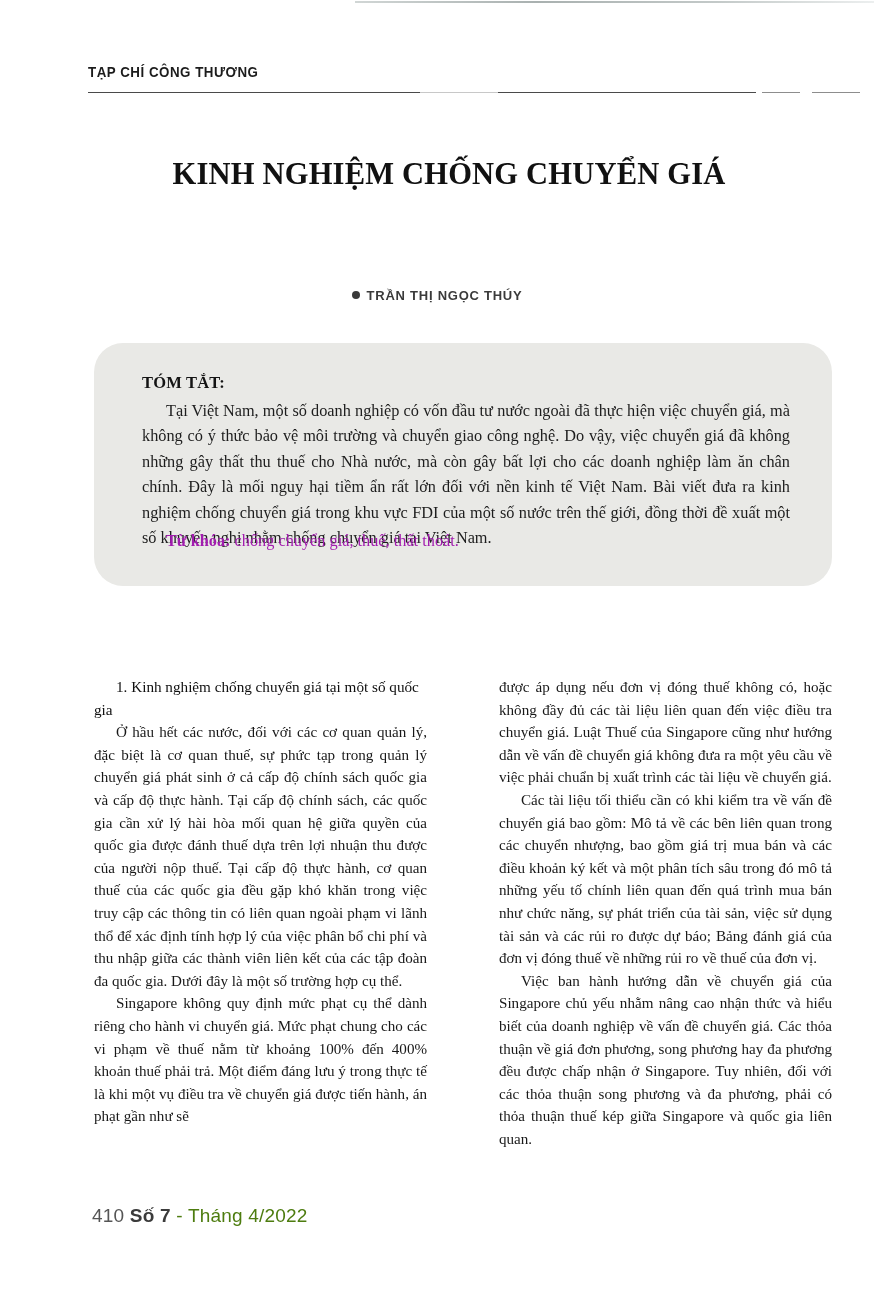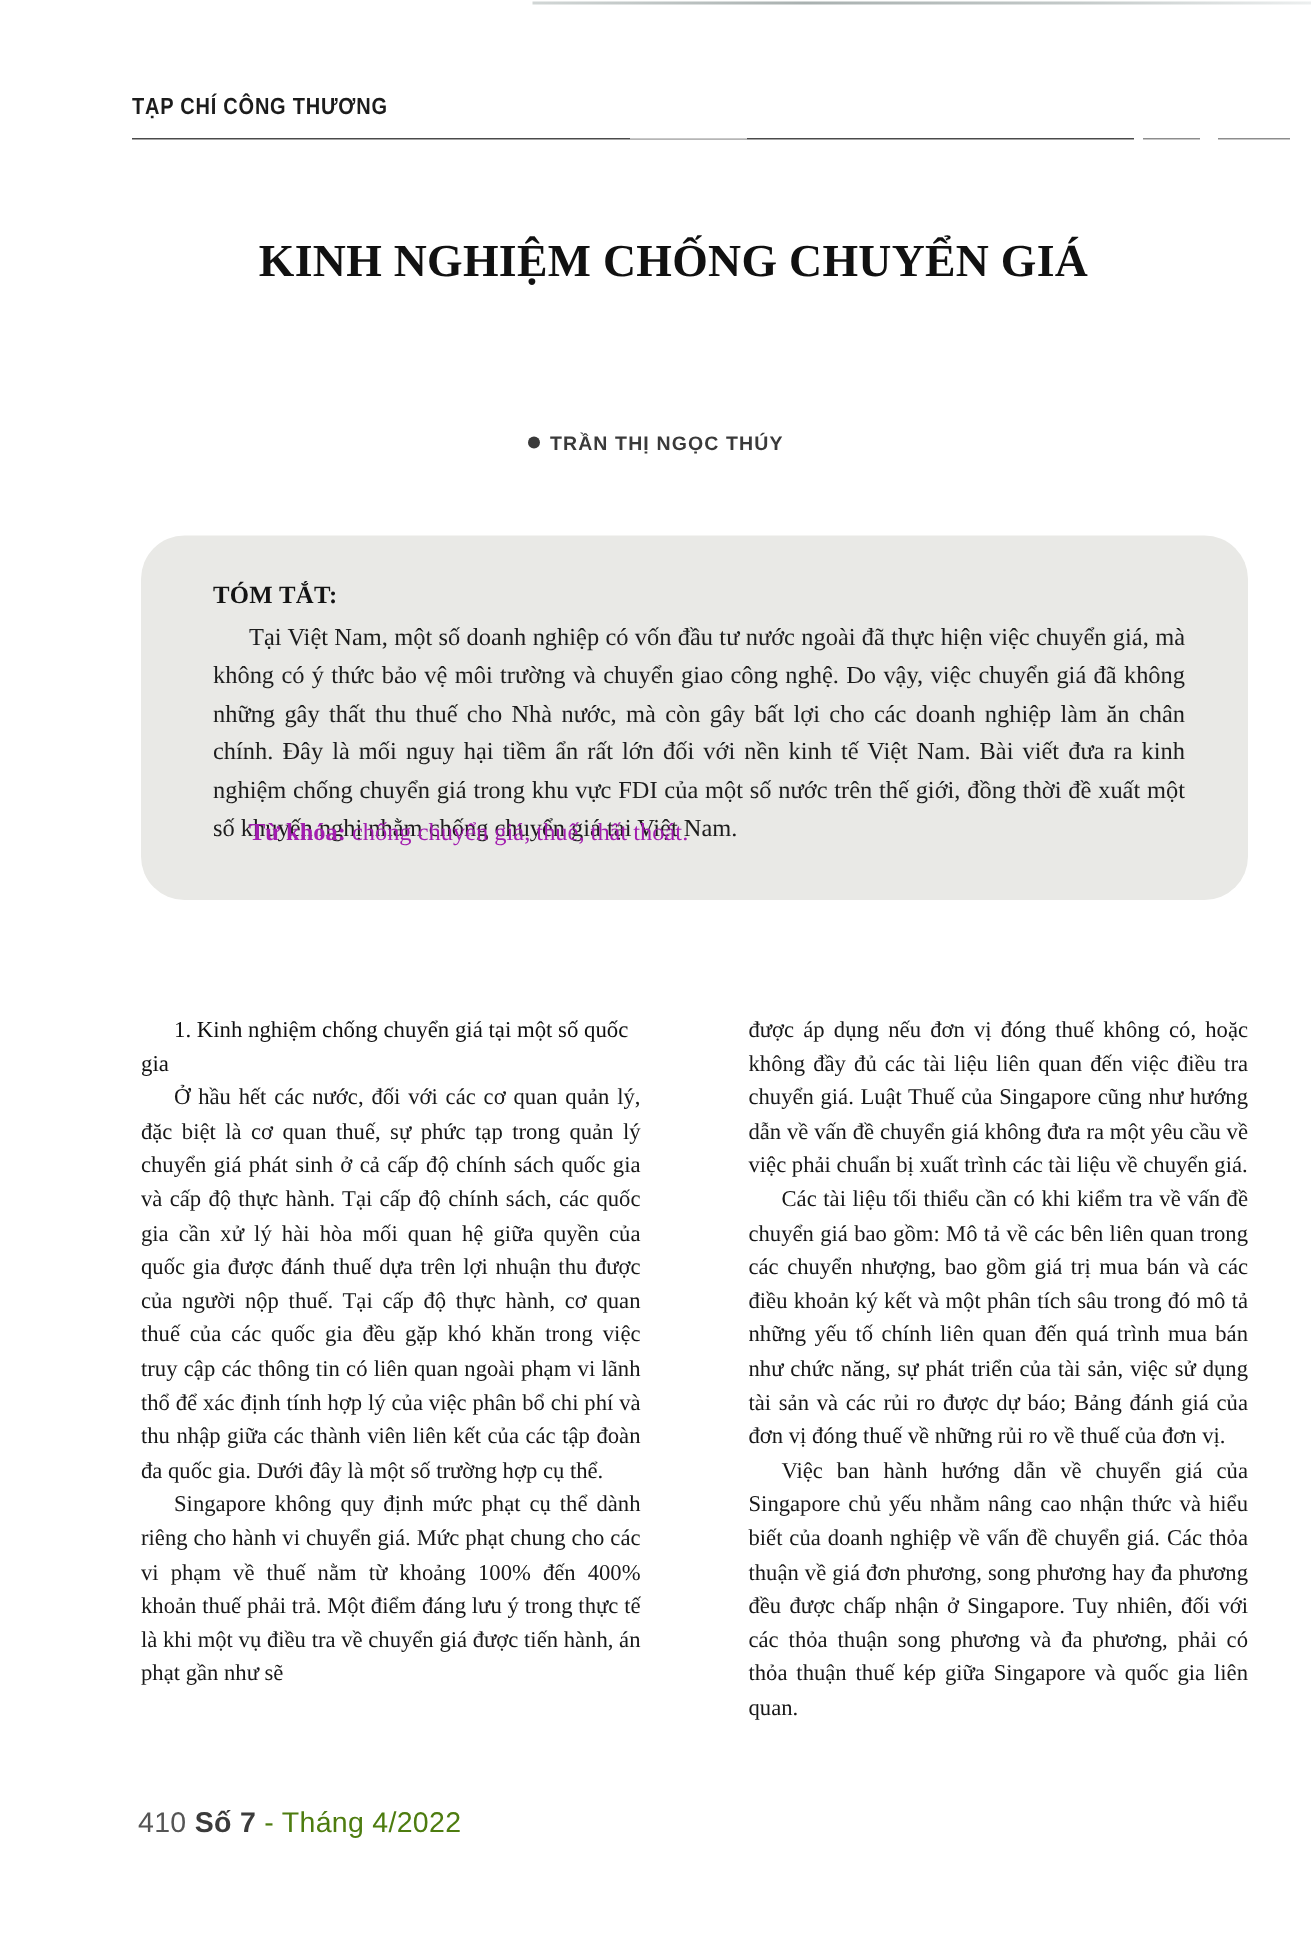--- a/index.html
+++ b/index.html
@@ -123,21 +123,21 @@
     background: #3a3a3a;
     margin-right: 7px;
     position: relative;
     top: -1px;
   }
 
   
   .abstract-box {
     position: absolute;
     left: 94px;
-    top: 357px;
+    top: 343px;
     width: 738px;
     height: 243px;
     background: #e9e9e6;
     border-radius: 29px;
   }
   .abstract-heading {
     position: absolute;
     left: 48px;
     top: 30px;
     font-weight: bold;

